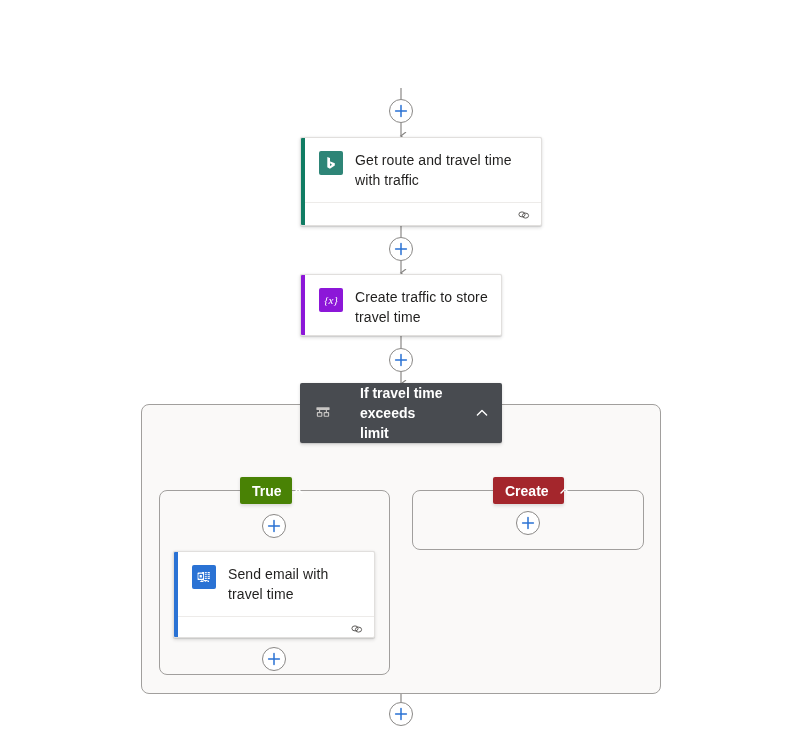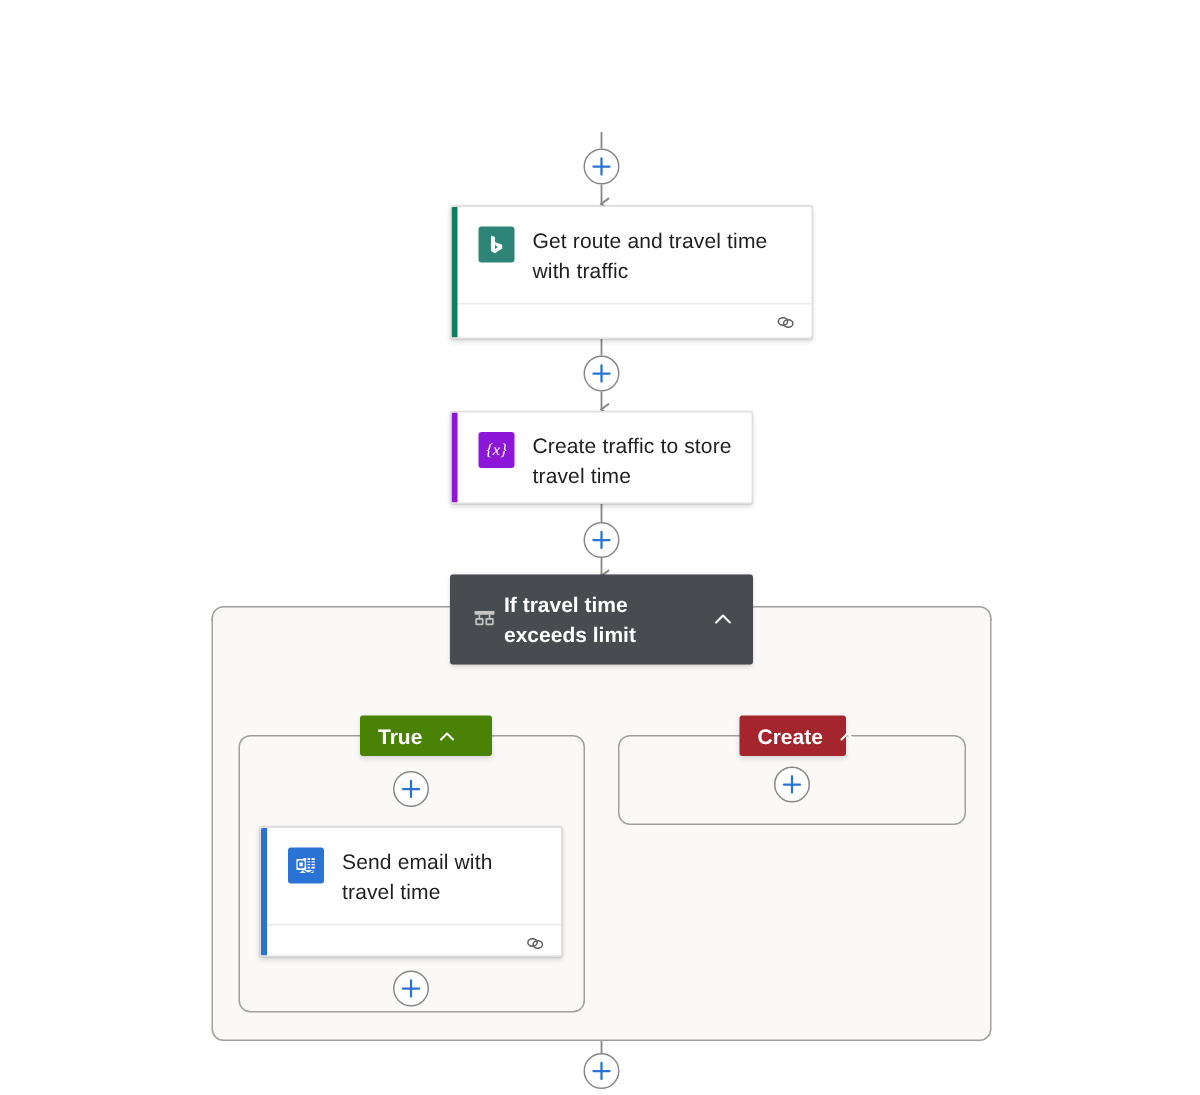--- a/index.html
+++ b/index.html
@@ -94,21 +94,21 @@
   
   .condition-header {
     position: absolute;
     background: #484b50;
     border-radius: 2px;
     box-shadow: 0 1.6px 3.6px rgba(0,0,0,0.13), 0 0.3px 0.9px rgba(0,0,0,0.10);
     z-index: 7;
     display: flex;
     align-items: center;
     padding: 10px 12px 10px 14px;
-    gap: 4px;
+    gap: 28px;
   }
   .condition-title {
     font-size: 14px;
     line-height: 20px;
     color: #ffffff;
     font-weight: 600;
     flex: 1 1 auto;
   }
   .chev {
     flex: 0 0 auto;
@@ -246,21 +246,21 @@
       </svg>
     </span>
     <span class="condition-title">If travel time exceeds limit</span>
     <span class="chev">
       <svg width="14" height="14" viewBox="0 0 14 14" aria-hidden="true">
         <path d="M2.4 9 L7 4.4 L11.6 9" fill="none" stroke="#ffffff" stroke-width="1.4" stroke-linecap="round" stroke-linejoin="round"></path>
       </svg>
     </span>
   </div>
 
-  <div class="badge badge-true" style="left:240px; top:477px; width:88px; height:27px;">
+  <div class="badge badge-true" style="left:240px; top:477px; width:52px; height:27px;">
     <span class="badge-label">True</span>
     <span class="chev" style="width:13px;height:13px;">
       <svg width="12" height="12" viewBox="0 0 12 12" aria-hidden="true">
         <path d="M2 8 L6 4 L10 8" fill="none" stroke="#ffffff" stroke-width="1.4" stroke-linecap="round" stroke-linejoin="round"></path>
       </svg>
     </span>
   </div>
 
   <div class="badge badge-false" style="left:493px; top:477px; width:71px; height:27px;">
     <span class="badge-label">Create</span>

